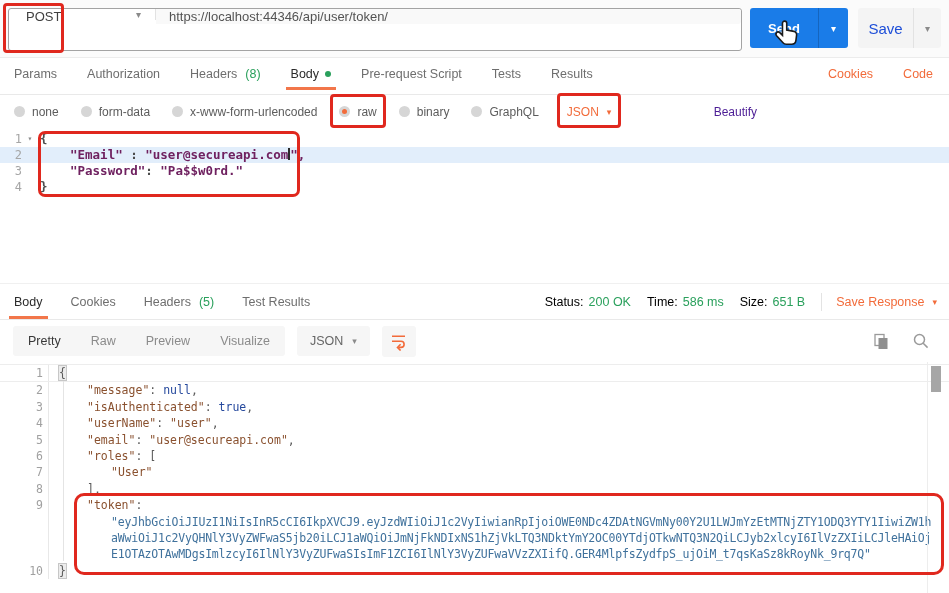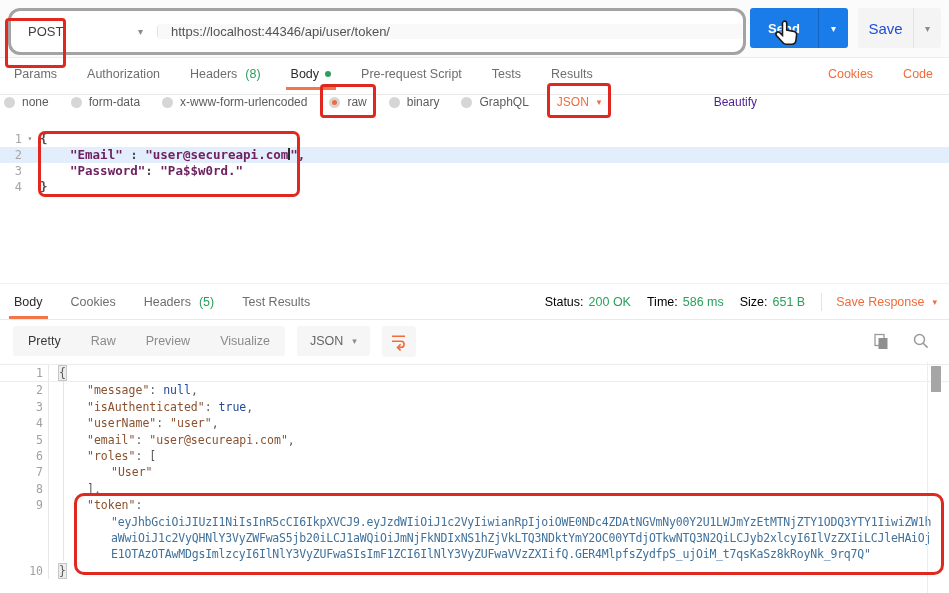--- a/index.html
+++ b/index.html
@@ -3,21 +3,21 @@
 <meta charset="utf-8">
 <style>
   html,body{margin:0;padding:0;background:#fff}
   .app{position:relative;width:949px;height:593px;background:#fff;overflow:hidden;
        font-family:"Liberation Sans",sans-serif;color:#333;font-size:12.5px}
   button{font-family:Liberation Sans, sans-serif;border:none;padding:8px;cursor:pointer}
 
   
   .topbar{position:absolute;left:0;top:0;width:949px;height:57px;background:#fbfbfb;border-bottom:1px solid #ececec}
   .composite{position:absolute;left:8px;top:8px;width:732px;height:41px;background:#fff;
-             border:3px solid #a3a3a3;border-radius:12px;display:flex;align-items:center}
+             border:1px solid #a3a3a3;border-radius:3px;display:flex;align-items:flex-start}
   .method{width:96px;display:flex;align-items:center;padding-left:17px;font-size:13px;color:#3f3f3f;position:relative}
   .method-caret{width:33px;display:flex;align-items:center;justify-content:center;color:#8a8a8a;font-size:10px;
                 border-right:1px solid #e2e2e2}
   .url{flex:1;display:flex;align-items:center;padding-left:13px;font-size:13px;color:#535353;background:#f9f9f9;
        border-radius:0 3px 3px 0;white-space:nowrap;overflow:hidden}
   .send-group{position:absolute;left:750px;top:8px;height:40px;display:flex}
   .send-main{width:68px;background:#1a7ce8;color:#fff;font-size:13px;font-weight:bold;border-radius:3px 0 0 3px}
   .send-caret{width:30px;background:#1a7ce8;color:#fff;font-size:10px;border-radius:0 3px 3px 0;
               border-left:1px solid rgba(0,0,0,.18)}
   .save-group{position:absolute;left:858px;top:8px;height:40px;display:flex}
@@ -33,22 +33,22 @@
             display:flex;align-items:center;padding:0 16px 4px 14px;gap:30px;color:#6e6e6e;box-sizing:border-box}
   .tab{position:relative;height:100%;display:flex;align-items:center;gap:6px;white-space:nowrap}
   .tab.active{color:#2b2b2b}
   .tab.active::after{content:"";position:absolute;left:-5px;right:-5px;bottom:0;height:3px;background:#f2764a}
   .count{color:#2aa05c;margin-left:2px}
   .dot{width:6px;height:6px;border-radius:50%;background:#2aa05c;display:inline-block}
   .spacer{flex:1}
   .olink{color:#f26b3a}
 
   
-  .body-row{position:absolute;left:0;top:95px;width:773px;height:33px;display:flex;align-items:flex-start;
-            padding-left:4px;gap:22px;font-size:12px;color:#5c5c5c;box-sizing:border-box}
+  .body-row{position:absolute;left:0;top:95px;width:773px;height:33px;display:flex;align-items:center;
+            padding-left:14px;gap:22px;font-size:12px;color:#5c5c5c;box-sizing:border-box}
   .radio-item{display:flex;align-items:center;gap:7px;position:relative}
   .radio{width:11px;height:11px;border-radius:50%;background:#d6d6d6;position:relative;flex:none}
   .radio.sel::after{content:"";position:absolute;left:3px;top:3px;width:5px;height:5px;border-radius:50%;background:#f26b3a}
   .json-select{display:flex;align-items:center;gap:8px;color:#f26b3a;position:relative;margin-left:6px}
   .caret-sm{font-size:9px}
   .beautify{margin-left:auto;margin-right:16px;color:#4c1d95}
   .anno-wrap{position:absolute;border:3px solid #e0281e;border-radius:4px;pointer-events:none;z-index:9}
 
   
   .req-editor{position:absolute;left:0;top:128px;width:949px;height:157px;

